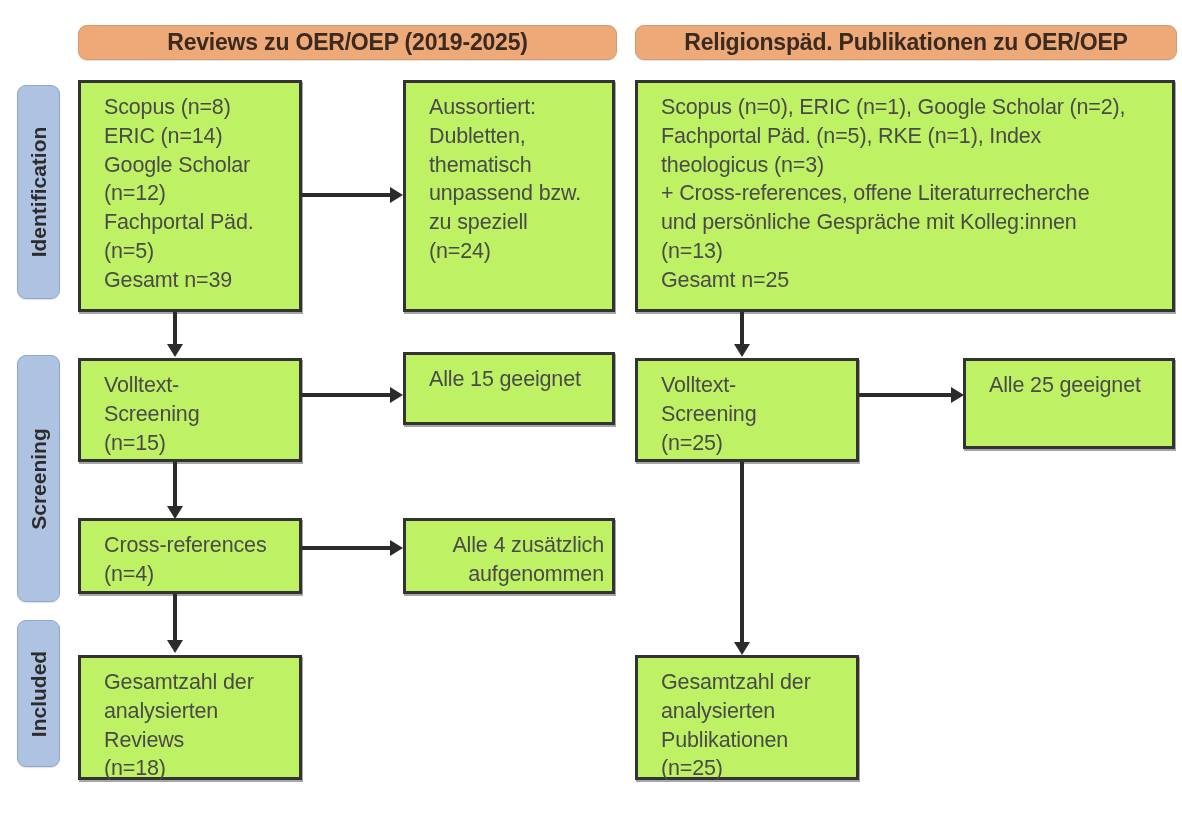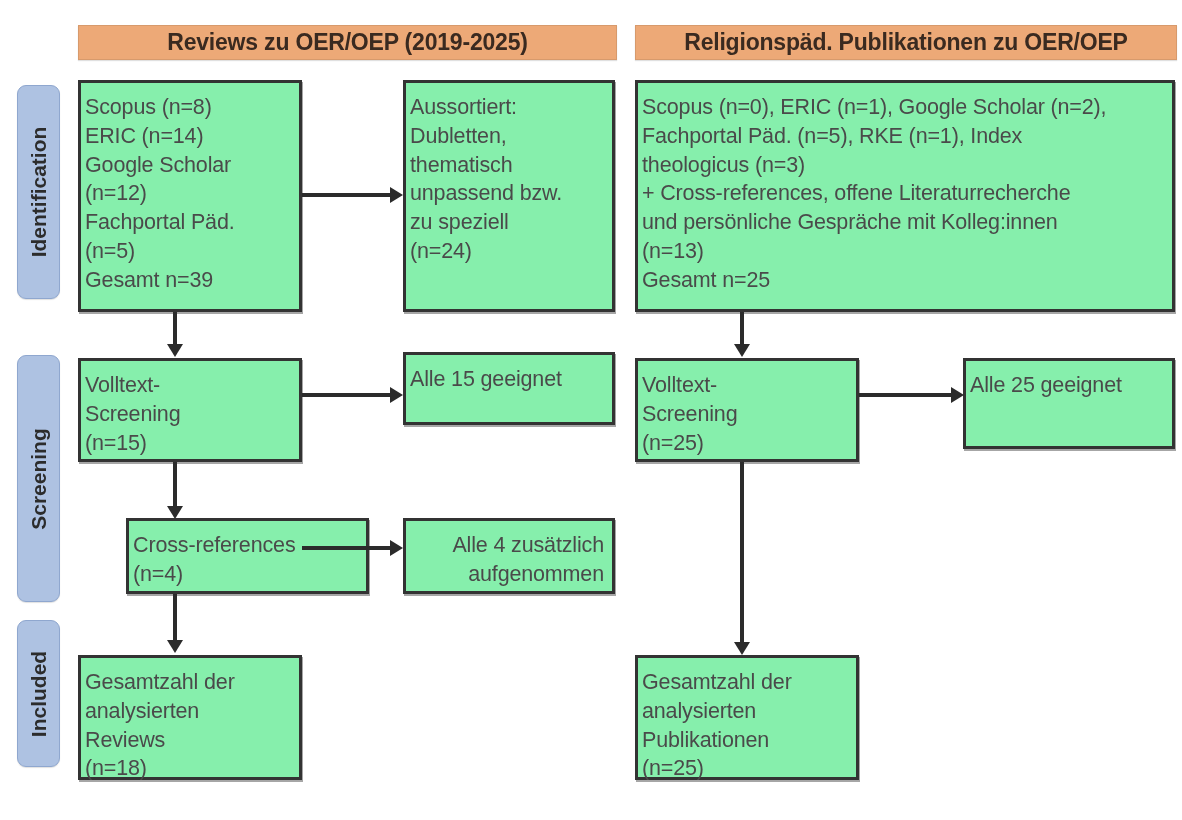--- a/index.html
+++ b/index.html
@@ -4,42 +4,42 @@
 <style>
   html,body{margin:0;padding:0;}
   body{
     width:1182px;height:820px;background:#ffffff;
     font-family:"Liberation Sans","DejaVu Sans",sans-serif;
     color:#3b3b3b;overflow:hidden;position:relative;
   }
   #stage{position:absolute;left:0;top:0;width:1182px;height:820px;}
 
   .pill{
-    position:absolute;border-radius:0;
+    position:absolute;border-radius:9px;
     background:#eda977;border:1px solid #d79a6c;
     display:flex;align-items:center;justify-content:center;
     color:#3a2a20;font-weight:bold;font-size:23px;letter-spacing:-0.2px;
     box-shadow:0 1px 1px rgba(0,0,0,0.12);
   }
 
   .stagepill{
     position:absolute;border-radius:9px;
     background:#aec2e2;border:1px solid #8fa7cf;
     box-shadow:0 1px 1px rgba(0,0,0,0.12);
   }
   .stagepill span{
     position:absolute;left:50%;top:50%;
     transform:translate(-50%,-50%) rotate(-90deg);
     white-space:nowrap;font-weight:bold;font-size:21px;color:#2c2c2c;
   }
 
   .box{
-    position:absolute;background:#86efac;
+    position:absolute;background:#bef264;
     border:3px solid #333333;box-sizing:border-box;
-    padding:10px 8px 6px 4px;
+    padding:10px 8px 6px 23px;
     font-size:21.5px;line-height:1.34;color:#4a4a4a;
     letter-spacing:-0.15px;
     box-shadow:1px 2px 0 rgba(0,0,0,0.35);
   }
   .box .ln{display:block;white-space:pre;}
 
   .conn{position:absolute;background:#2b2b2b;}
   .arrowhead{position:absolute;width:0;height:0;}
   .arrow-down{border-left:8px solid transparent;border-right:8px solid transparent;border-top:13px solid #2b2b2b;}
   .arrow-right{border-top:8px solid transparent;border-bottom:8px solid transparent;border-left:13px solid #2b2b2b;}
@@ -129,21 +129,21 @@
 
   <div class="conn" style="left:859px;top:393px;width:94px;height:4px;"></div>
   <div class="arrowhead arrow-right" style="left:951px;top:387px;"></div>
 
   <div class="conn" style="left:173px;top:462px;width:4px;height:46px;"></div>
   <div class="arrowhead arrow-down" style="left:167px;top:506px;"></div>
 
   <div class="conn" style="left:740px;top:462px;width:4px;height:182px;"></div>
   <div class="arrowhead arrow-down" style="left:734px;top:642px;"></div>
 
-  <div class="box" style="left:78px;top:518px;width:243px;height:76px;margin-left:48px;">
+  <div class="box" style="left:78px;top:518px;width:224px;height:76px;">
     <span class="ln">Cross-references</span>
     <span class="ln">(n=4)</span>
   </div>
 
   <div class="box" style="left:403px;top:518px;width:212px;height:76px;text-align:right;">
     <span class="ln">Alle 4 zusätzlich</span>
     <span class="ln">aufgenommen</span>
   </div>
 
   <div class="conn" style="left:302px;top:546px;width:90px;height:4px;"></div>

